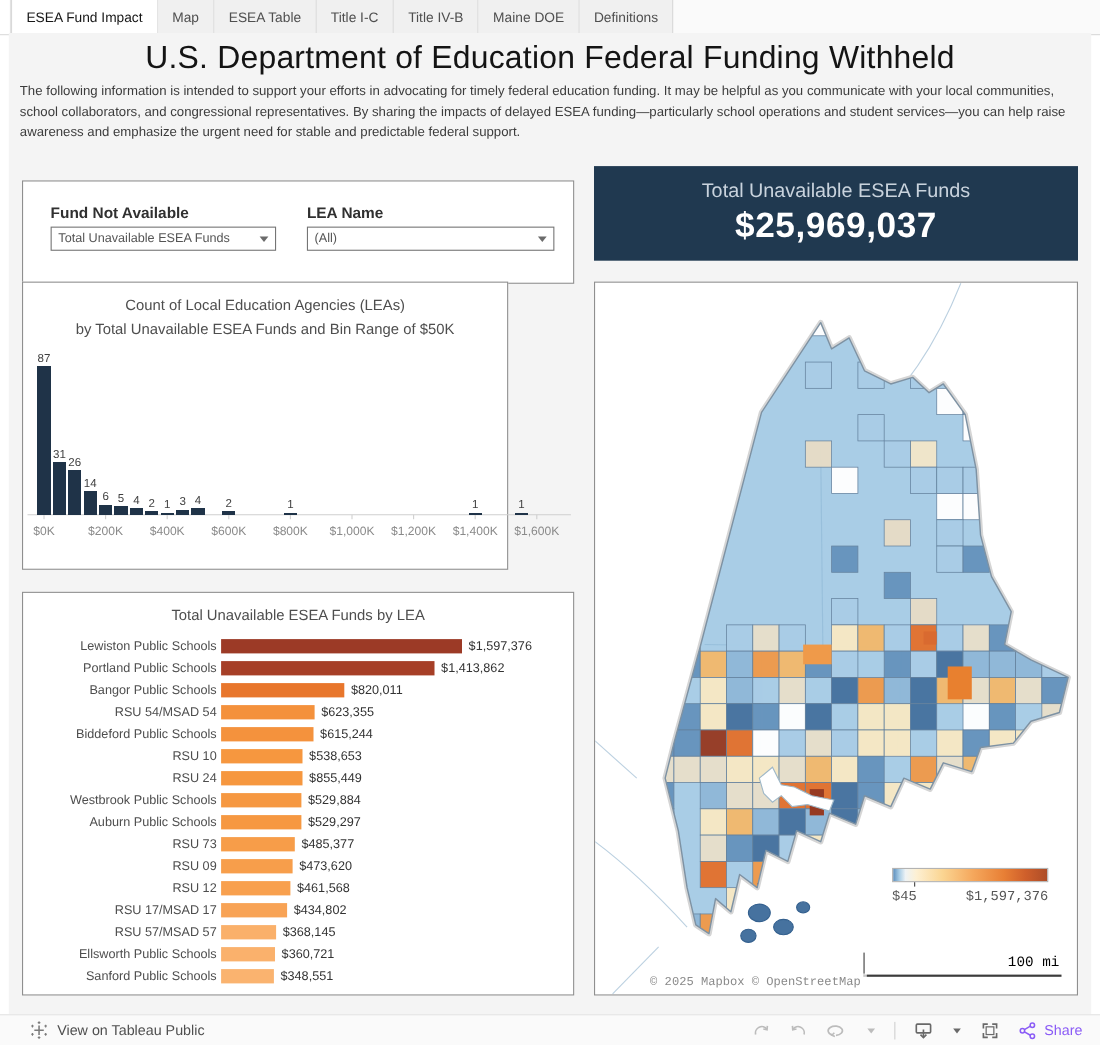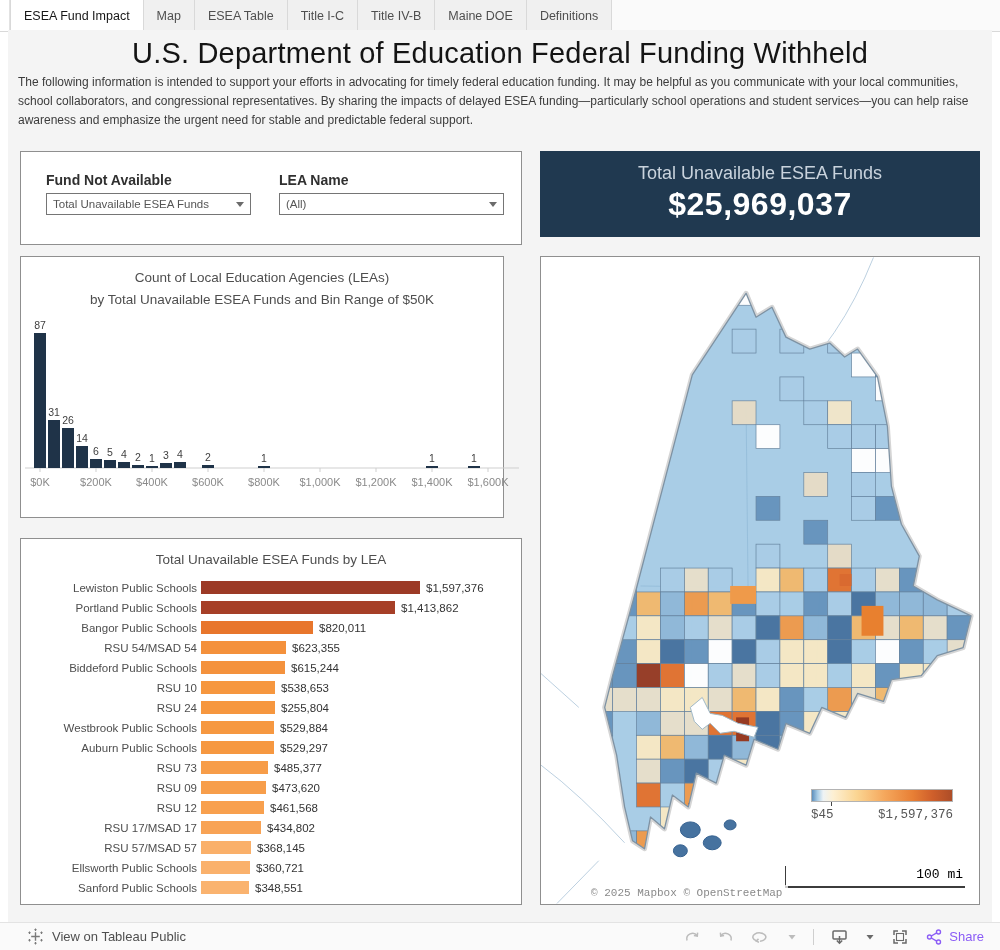--- a/index.html
+++ b/index.html
@@ -18,35 +18,35 @@
   
   .dashboard { position:absolute; left:8px; top:30px; width:984px; height:892px;
     background:#f4f4f4; }
   .dash-title { margin-top:7px; text-align:center; font-size:29px; font-weight:400;
     color:#141414; letter-spacing:0.2px; }
   .dash-desc { margin:3px 10px 0 10px; font-size:12px; line-height:1.6; color:#3c3c3c; }
 
   .panel { position:absolute; background:#fff; border:1px solid #8f8f8f; }
 
   
-  .filters-panel { left:12px; top:121px; width:502px; height:94px; }
+  .filters-panel { left:12px; top:134px; width:502px; height:94px; }
   .filter-label { position:absolute; font-size:14px; font-weight:700; color:#303030; top:20px; }
   .dropdown { position:absolute; top:41px; height:22px; border:1px solid #757575; background:#fff;
     font-size:11.5px; color:#555; display:flex; align-items:center; padding:0 18px 0 6px; cursor:pointer; }
   .dropdown .caret { position:absolute; right:6px; top:8px; width:0; height:0;
     border-left:4px solid transparent; border-right:4px solid transparent; border-top:5px solid #6b6b6b; }
 
   
   .kpi-panel { left:532px; top:121px; width:440px; height:86px; background:#203950; border:none; }
   .kpi-label { margin-top:12px; text-align:center; font-size:18px; color:#c9d3dd; }
   .kpi-value { margin-top:2px; text-align:center; font-size:32px; font-weight:700; color:#fff;
     letter-spacing:0.5px; }
 
   
-  .hist-panel { left:12px; top:226px; width:484px; height:262px; }
+  .hist-panel { left:12px; top:226px; width:442px; height:262px; }
   .chart-title { padding-top:10px; text-align:center; font-size:13.5px; color:#4e4e4e; line-height:1.6; }
 
   
   .lea-panel { left:12px; top:508px; width:502px; height:367px; }
   .lea-rows { margin-top:7px; }
   .lea-row { height:20px; display:flex; align-items:center; }
   .lea-name { width:180px; text-align:right; font-size:11.5px; color:#4e4e4e; padding-right:4px;
     white-space:nowrap; }
   .lea-bar { height:13px; }
   .lea-val { margin-left:6px; font-size:11.5px; color:#333; white-space:nowrap; }
@@ -205,21 +205,21 @@
           <span class="lea-val">$615,244</span>
         </div>
         <div class="lea-row">
           <div class="lea-name">RSU 10</div>
           <div class="lea-bar" style="width: 74px; background: rgb(246, 151, 63);"></div>
           <span class="lea-val">$538,653</span>
         </div>
         <div class="lea-row">
           <div class="lea-name">RSU 24</div>
           <div class="lea-bar" style="width: 74px; background: rgb(246, 151, 63);"></div>
-          <span class="lea-val">$255,804</span>
+          <span class="lea-val">$855,449</span>
         </div>
         <div class="lea-row">
           <div class="lea-name">Westbrook Public Schools</div>
           <div class="lea-bar" style="width: 73px; background: rgb(246, 152, 65);"></div>
           <span class="lea-val">$529,884</span>
         </div>
         <div class="lea-row">
           <div class="lea-name">Auburn Public Schools</div>
           <div class="lea-bar" style="width: 73px; background: rgb(246, 152, 65);"></div>
           <span class="lea-val">$529,297</span>

